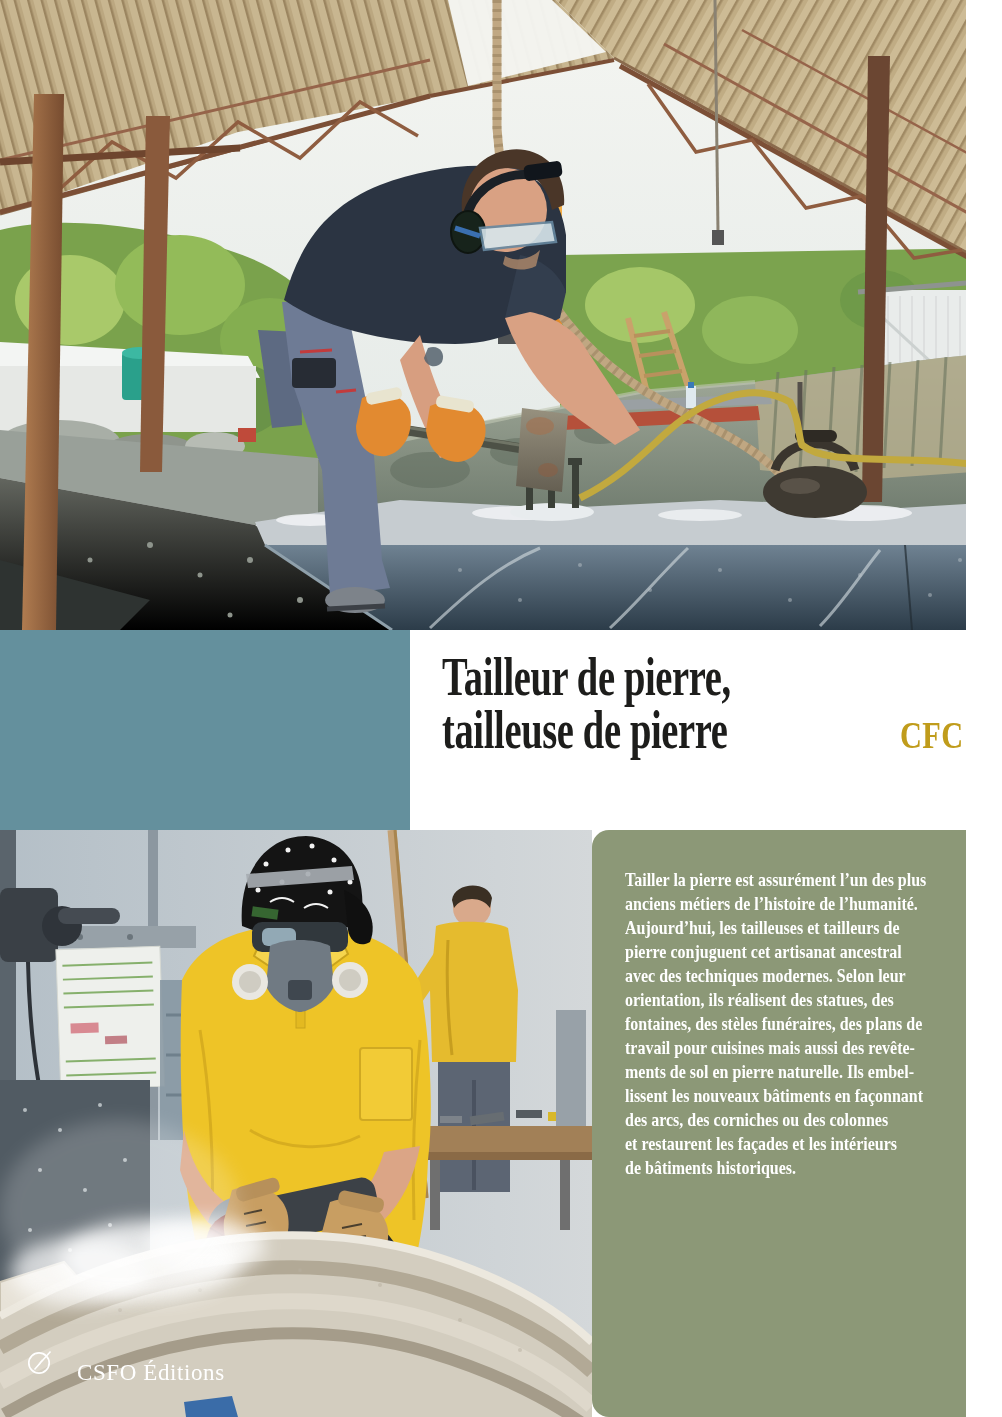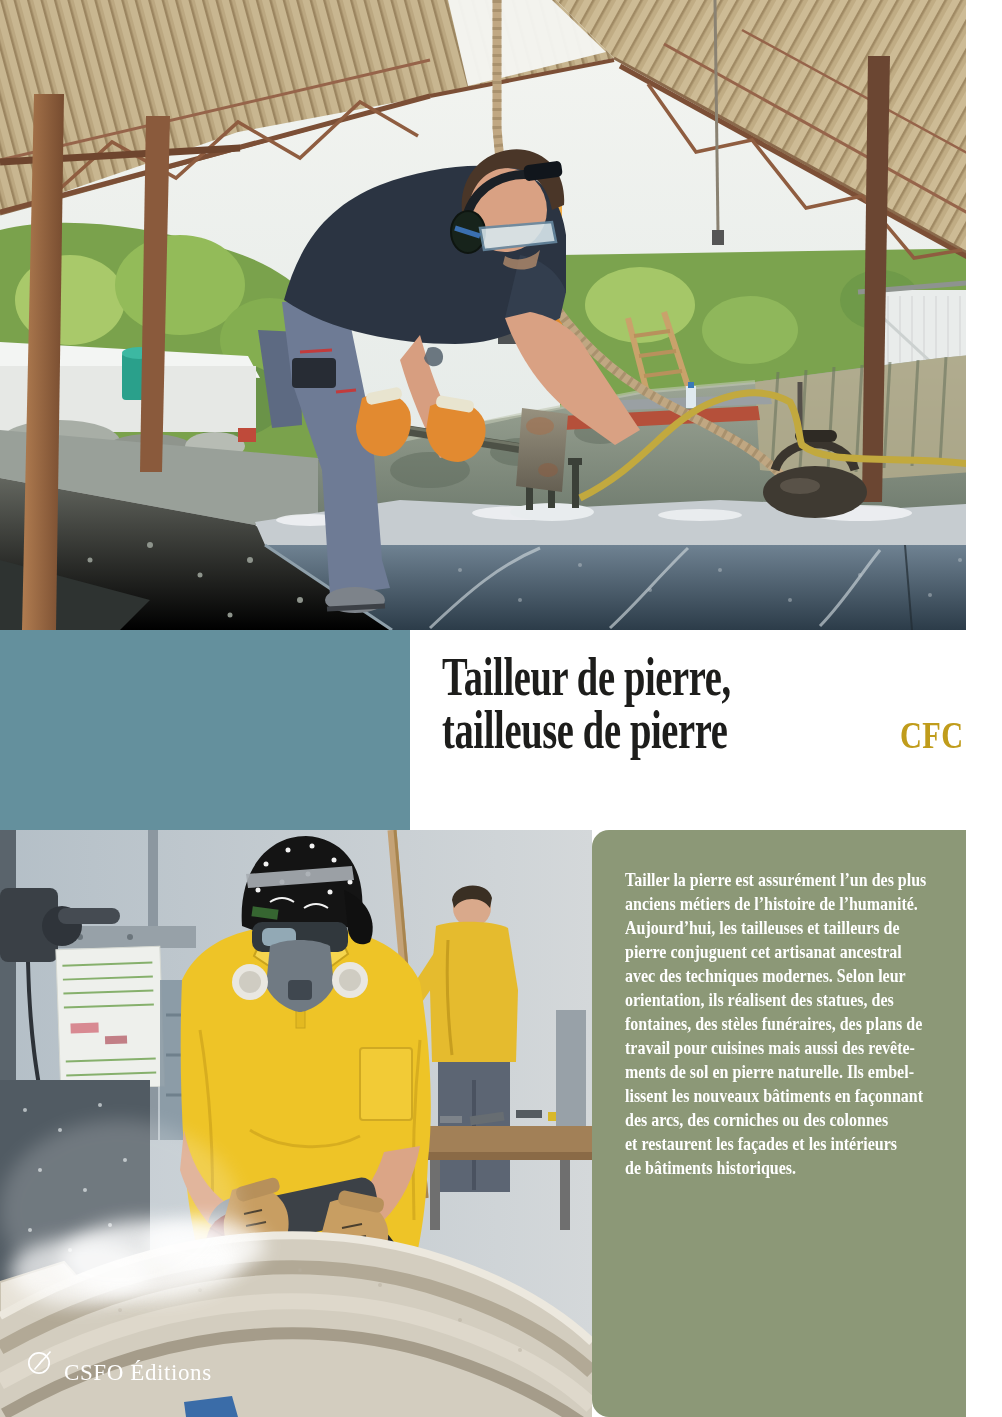--- a/index.html
+++ b/index.html
@@ -13,21 +13,21 @@
          font-size:55px;line-height:53px;letter-spacing:-0.5px;
          transform:scaleX(0.70);transform-origin:0 0;white-space:nowrap;}
   .cfc{position:absolute;left:900px;top:714px;color:#C09C1B;font-weight:700;font-size:37px;
        transform:scaleX(0.82);transform-origin:0 0;letter-spacing:0.5px;}
   .olive-block{position:absolute;top:830px;left:592px;width:410px;height:587px;background:#8C9877;border-radius:17px;}
   .desc{position:absolute;left:33px;top:38px;width:360px;color:#ffffff;font-size:19.5px;
         line-height:24px;font-weight:600;transform:scaleX(0.82);transform-origin:0 0;
         white-space:nowrap;}
   .logo{position:absolute;left:27px;top:1346px;display:flex;align-items:flex-start;color:#fff;}
   .logo svg{margin-top:4px;}
-  .logo-text{margin-left:11px;margin-top:14px;font-size:23px;font-weight:400;letter-spacing:0.6px;}
+  .logo-text{margin-left:24px;margin-top:14px;font-size:23px;font-weight:400;letter-spacing:0.6px;}
 </style>
 </head>
 <body>
 
 <div class="page">
 
   <div class="photo" style="top:0;left:0;width:1002px;height:630px;background:#dfe5e4;" aria-label="Tailleur de pierre frappant un bloc de granit au marteau dans un atelier ouvert">
     <svg viewBox="0 0 1002 630" width="1002" height="630">
       <defs>
         <linearGradient id="skyG" x1="0" y1="0" x2="0" y2="1">

